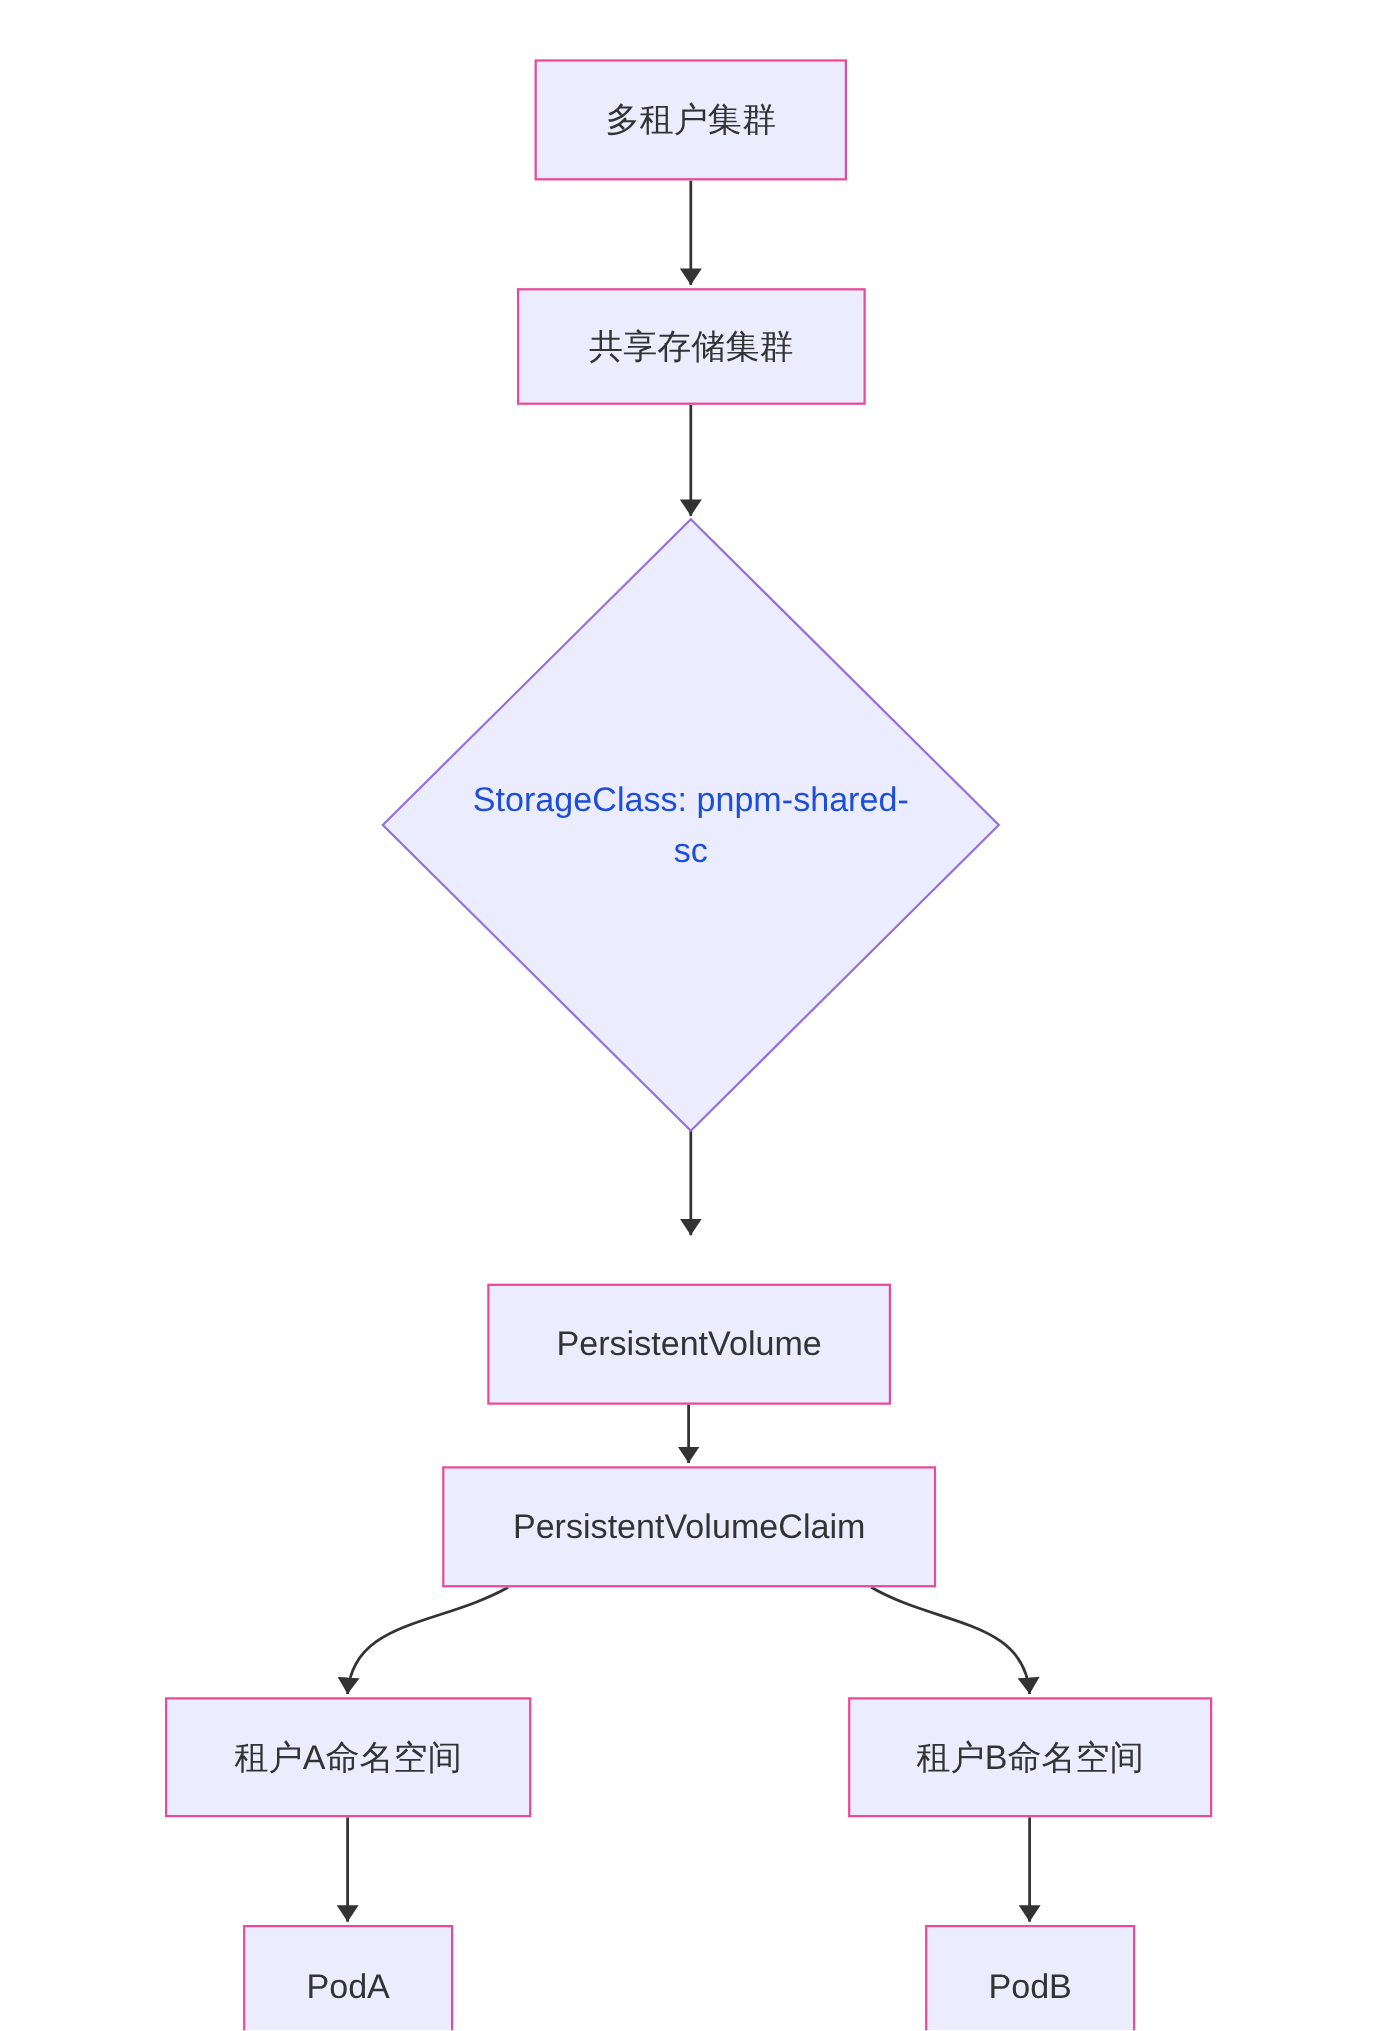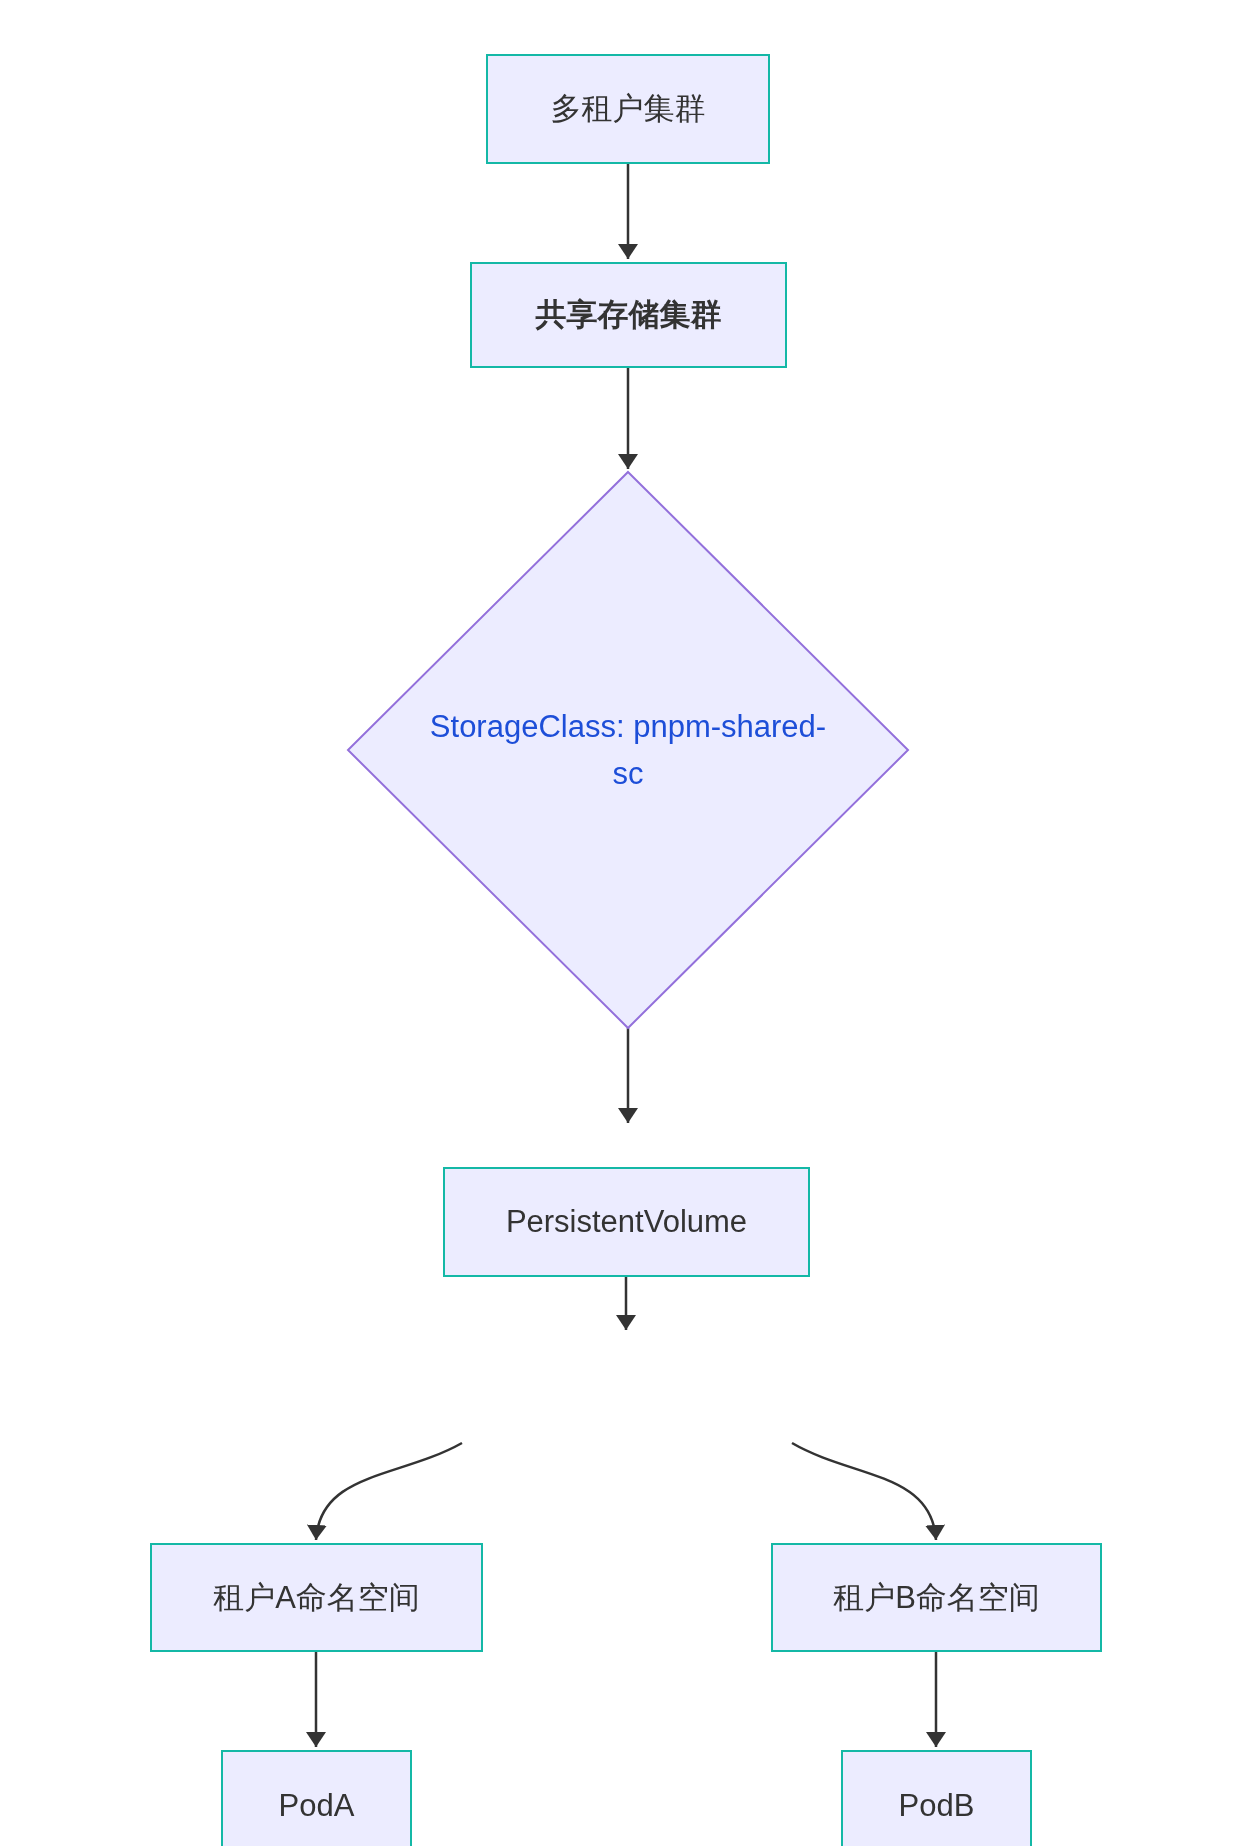--- a/index.html
+++ b/index.html
@@ -29,21 +29,21 @@
   }
   .diamond-shape {
     fill: #ECECFF;
     stroke: #9370DB;
     stroke-width: 2;
   }
   .node {
     position: absolute;
     box-sizing: border-box;
     background: #ECECFF;
-    border: 2px solid #14b8a6;
+    border: 2px solid #ec4899;
     display: flex;
     align-items: center;
     justify-content: center;
     color: #333333;
     font-size: 31px;
     line-height: 1.2;
     white-space: nowrap;
   }
   .diamond-label {
     position: absolute;
@@ -76,33 +76,36 @@
     <path class="edge" d="M792,1443 C852,1478 932,1472 936,1540" marker-end="url(#arrowhead)"></path>
     <path class="edge" d="M316,1652 L316,1747" marker-end="url(#arrowhead)"></path>
     <path class="edge" d="M936,1652 L936,1747" marker-end="url(#arrowhead)"></path>
     <polygon class="diamond-shape" points="628,472 908,750 628,1028 348,750"></polygon>
   </svg>
 
   <div class="node" style="left:486px; top:54px; width:284px; height:110px;">
     <span>多租户集群</span>
   </div>
 
-  <div class="node" style="left:470px; top:262px; width:317px; height:106px;font-weight:bold;">
+  <div class="node" style="left:470px; top:262px; width:317px; height:106px;">
     <span>共享存储集群</span>
   </div>
 
   <div class="diamond-label">
     <div>StorageClass: pnpm-shared-</div>
     <div>sc</div>
   </div>
 
   <div class="node" style="left:443px; top:1126px; width:367px; height:110px;margin-top:41px;">
     <span>PersistentVolume</span>
   </div>
 
+  <div class="node" style="left:402px; top:1333px; width:449px; height:110px;">
+    <span>PersistentVolumeClaim</span>
+  </div>
 
   <div class="node" style="left:150px; top:1543px; width:333px; height:109px;">
     <span>租户A命名空间</span>
   </div>
 
   <div class="node" style="left:771px; top:1543px; width:331px; height:109px;">
     <span>租户B命名空间</span>
   </div>
 
   <div class="node" style="left:221px; top:1750px; width:191px; height:112px;">

